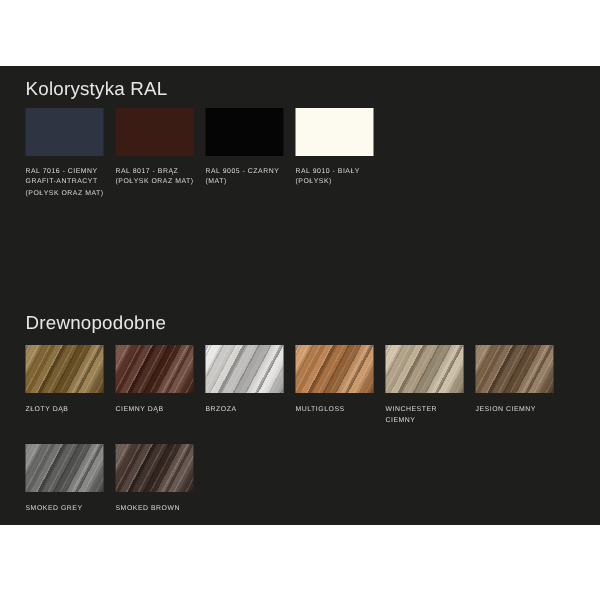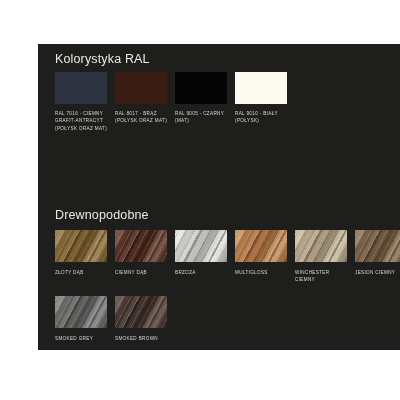--- a/index.html
+++ b/index.html
@@ -12,21 +12,20 @@
   }
   body {
     font-family: "Liberation Sans", sans-serif;
     -webkit-font-smoothing: antialiased;
   }
   #page {
     position: relative;
     width: 320px;
     height: 400px;
     background: #ffffff;
-    margin-left: 38px;
   }
   .panel {
     position: absolute;
     left: 0;
     top: 44px;
     width: 400px;
     height: 306px;
     background: #1e1e1c;
   }
   .section {

